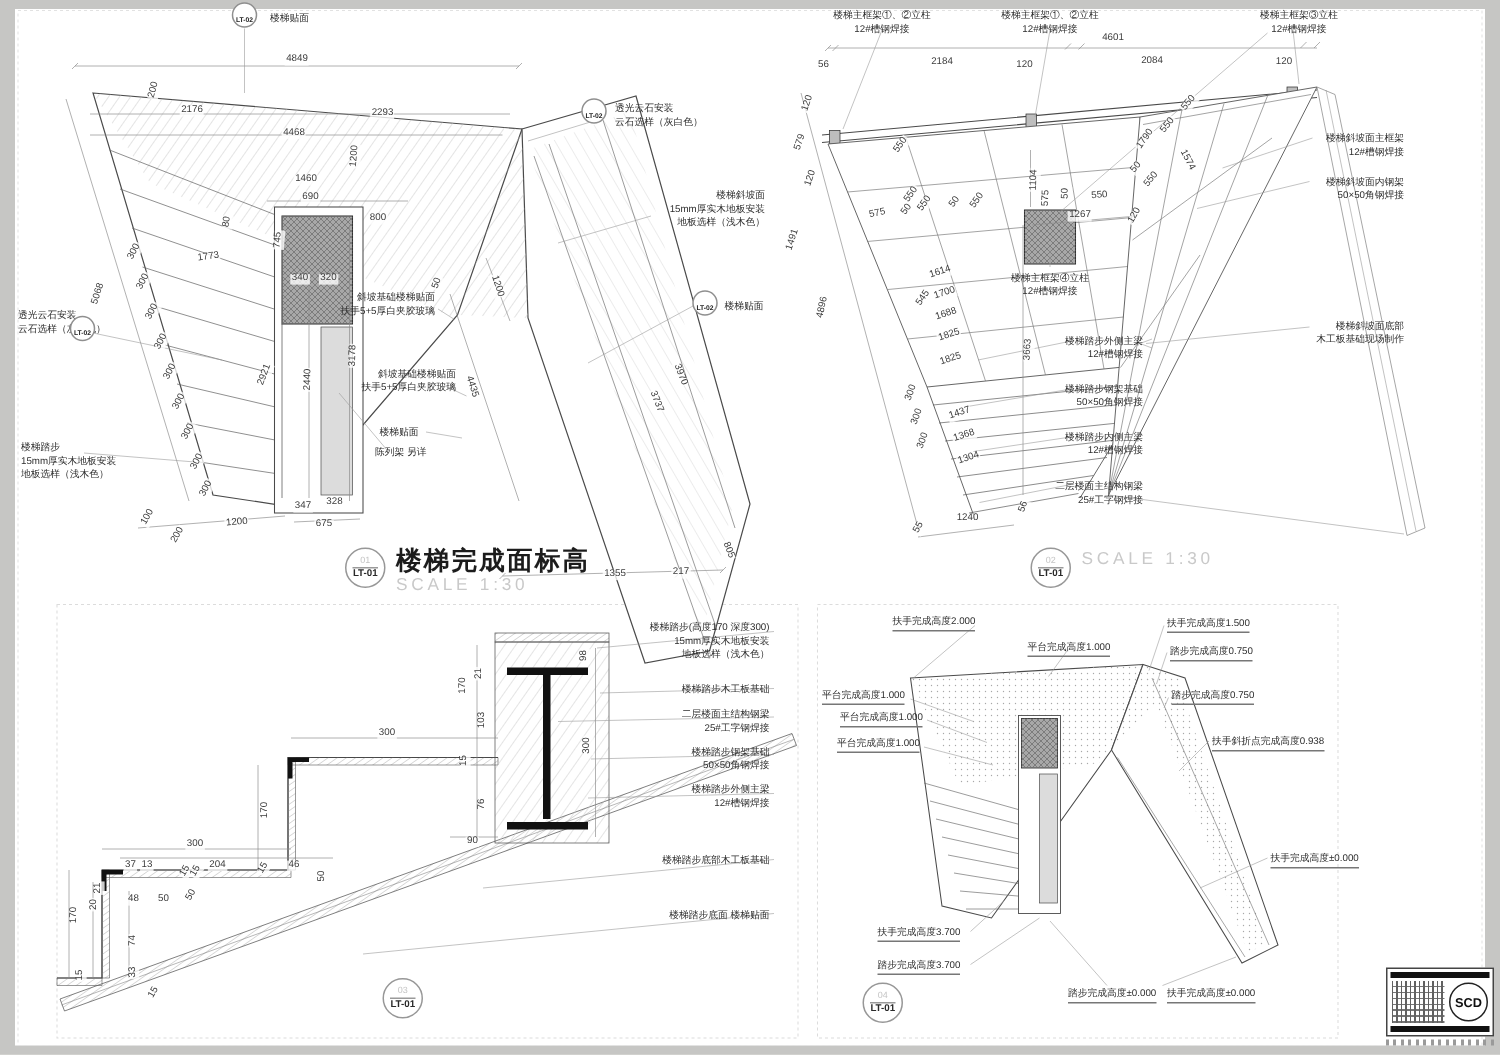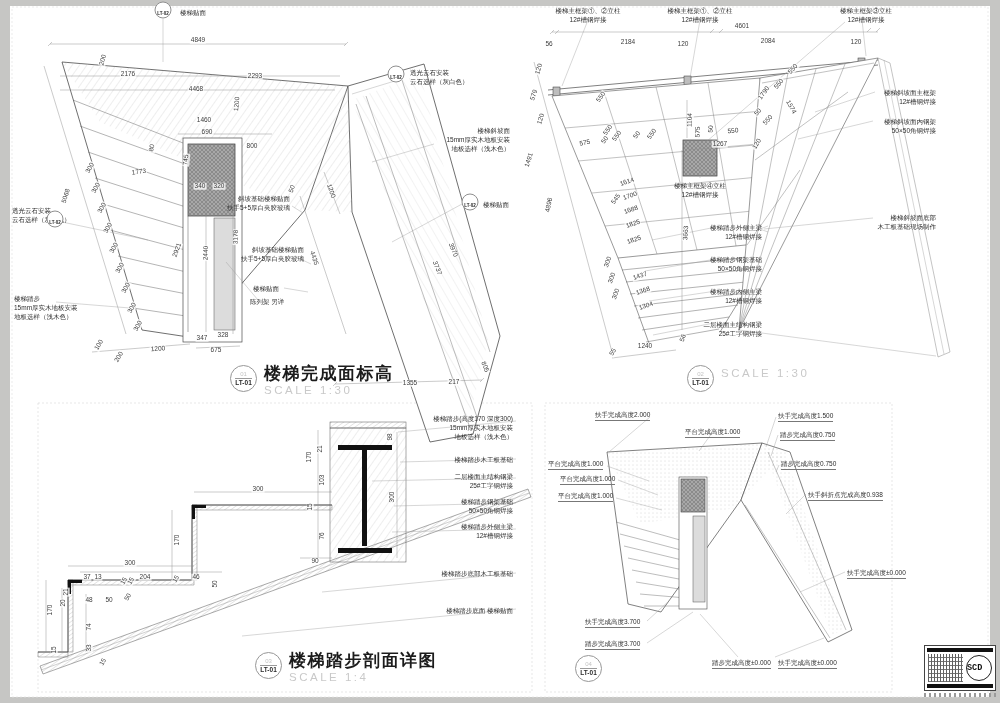--- a/index.html
+++ b/index.html
@@ -27,21 +27,21 @@
   .tscale{font-size:11.5px;color:#c9c9c9;letter-spacing:2.5px;line-height:1;margin-top:3px;}
   .logo{position:absolute;left:924px;top:645px;width:72px;height:46px;background:#fff;
         border:1px solid #444;box-sizing:border-box;}
   .logo-bar{position:absolute;left:2px;right:2px;height:4px;background:#111;}
   .logo-bar.top{top:2px;} .logo-bar.bottom{bottom:2px;}
   .logo-mid{position:absolute;left:3px;right:3px;top:8px;bottom:8px;display:flex;align-items:center;}
   .logo-seal{flex:1;height:100%;background:
      repeating-linear-gradient(90deg,#3a3a3a 0 1px,transparent 1px 3px),
      repeating-linear-gradient(0deg,#555 0 1px,transparent 1px 4px);opacity:.8;margin-right:3px;}
   .logo-circle{width:24px;height:24px;border:1.2px solid #222;border-radius:50%;display:flex;
-        align-items:center;font-family:Liberation Mono, monospace;
+        align-items:center;justify-content:center;font-family:Liberation Sans, sans-serif;
         font-weight:bold;font-size:8.5px;color:#111;background:#fff;}
   .logo-sub{position:absolute;left:924px;top:693px;width:72px;height:4px;
      background:repeating-linear-gradient(90deg,#9a9a9a 0 2px,transparent 2px 5px);}
 </style>
 </head>
 <body>
 
 <div class="page">
   <div class="sheet"></div>
 
@@ -469,24 +469,20 @@
     </div>
     <div>
       <div class="tscale">SCALE  1:30</div>
     </div>
   </div>
   <div class="ptitle" style="left:255px;top:652px;">
     <div class="tcircle">
       <span class="tnum">03</span>
       <span class="tref">LT-01</span>
     </div>
-    <div>
-      <div class="tname">楼梯踏步剖面详图</div>
-      <div class="tscale">SCALE  1:4</div>
-    </div>
   </div>
   <div class="ptitle" style="left:575px;top:655px;">
     <div class="tcircle">
       <span class="tnum">04</span>
       <span class="tref">LT-01</span>
     </div>
   </div>
 
   <div class="logo">
     <div class="logo-bar top"></div>

